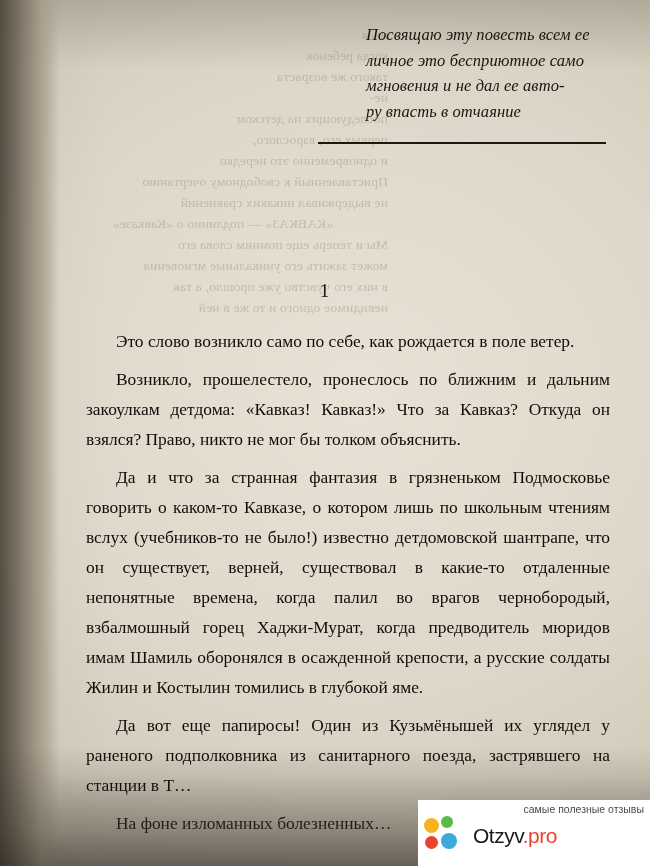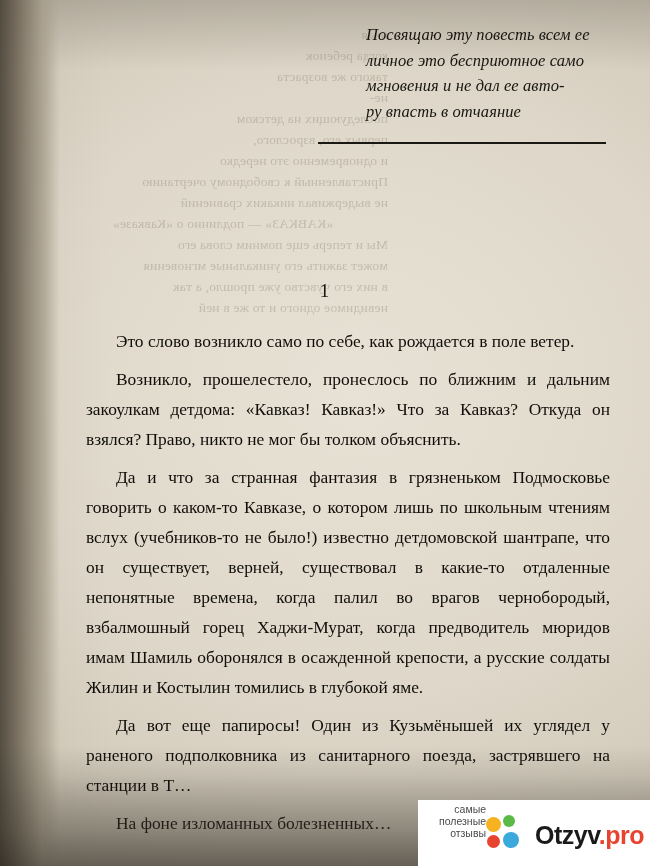--- a/index.html
+++ b/index.html
@@ -126,21 +126,21 @@
 
   
   .watermark {
     position: absolute;
     right: 0;
     bottom: 0;
     width: 232px;
     height: 66px;
     background: #ffffff;
     display: flex;
-    flex-direction: row;
+    flex-direction: column;
     justify-content: flex-start;
     box-sizing: border-box;
     padding: 3px 6px 0 6px;
   }
   .wm-top {
     font-family: "Liberation Sans", sans-serif;
     font-size: 10.5px;
     color: #4a4a4a;
     text-align: right;
     line-height: 12px;
@@ -160,22 +160,22 @@
     position: absolute;
     border-radius: 50%;
     display: block;
   }
   .d1 { width: 15px; height: 15px; background: #f6b221; left: 0px;  top: 2px; }
   .d2 { width: 12px; height: 12px; background: #5bb948; left: 17px; top: 0px; }
   .d3 { width: 13px; height: 13px; background: #e8432f; left: 1px;  top: 20px; }
   .d4 { width: 16px; height: 16px; background: #3ba9dc; left: 17px; top: 17px; }
   .wm-text {
     font-family: "Liberation Sans", sans-serif;
-    font-size: 25px;
-    font-weight: 700;
+    font-size: 21px;
+    font-weight: 400;
     letter-spacing: -0.5px;
     line-height: 30px;
     color: #1a1a1a;
   }
   .wm-text .pro { color: #e8432f; }
 </style>
 </head>
 <body>
 
 <div id="page">

